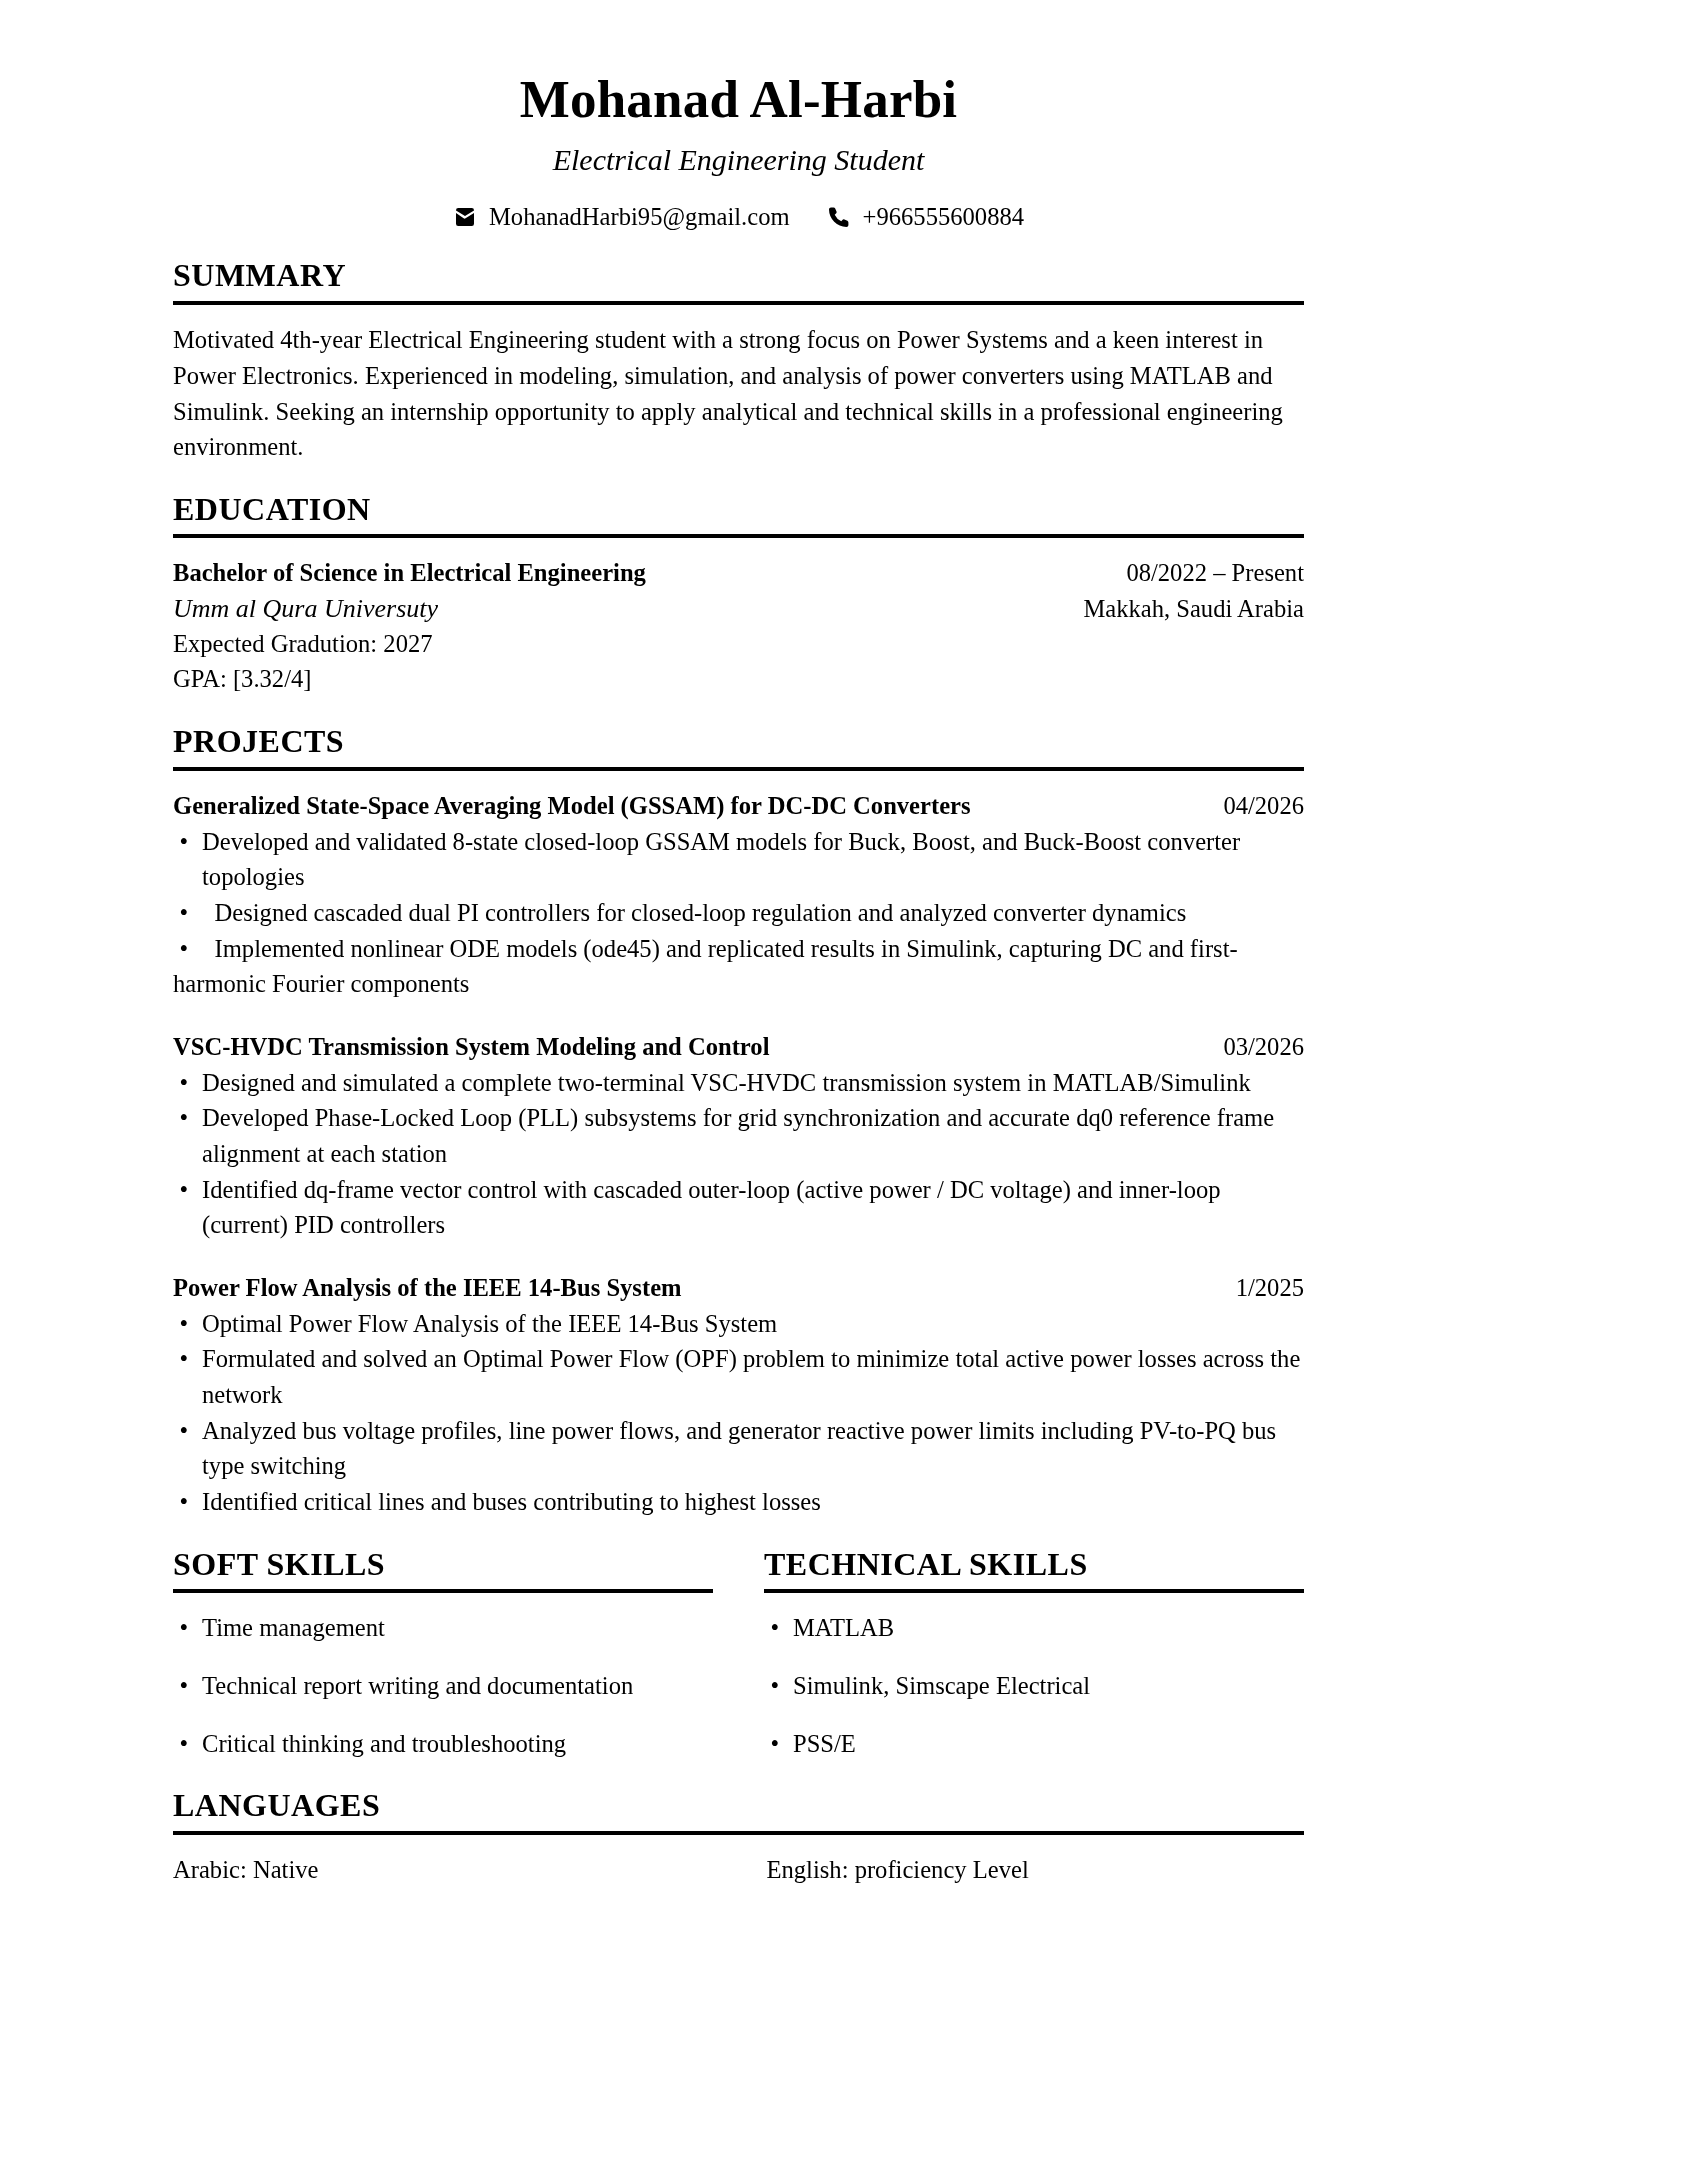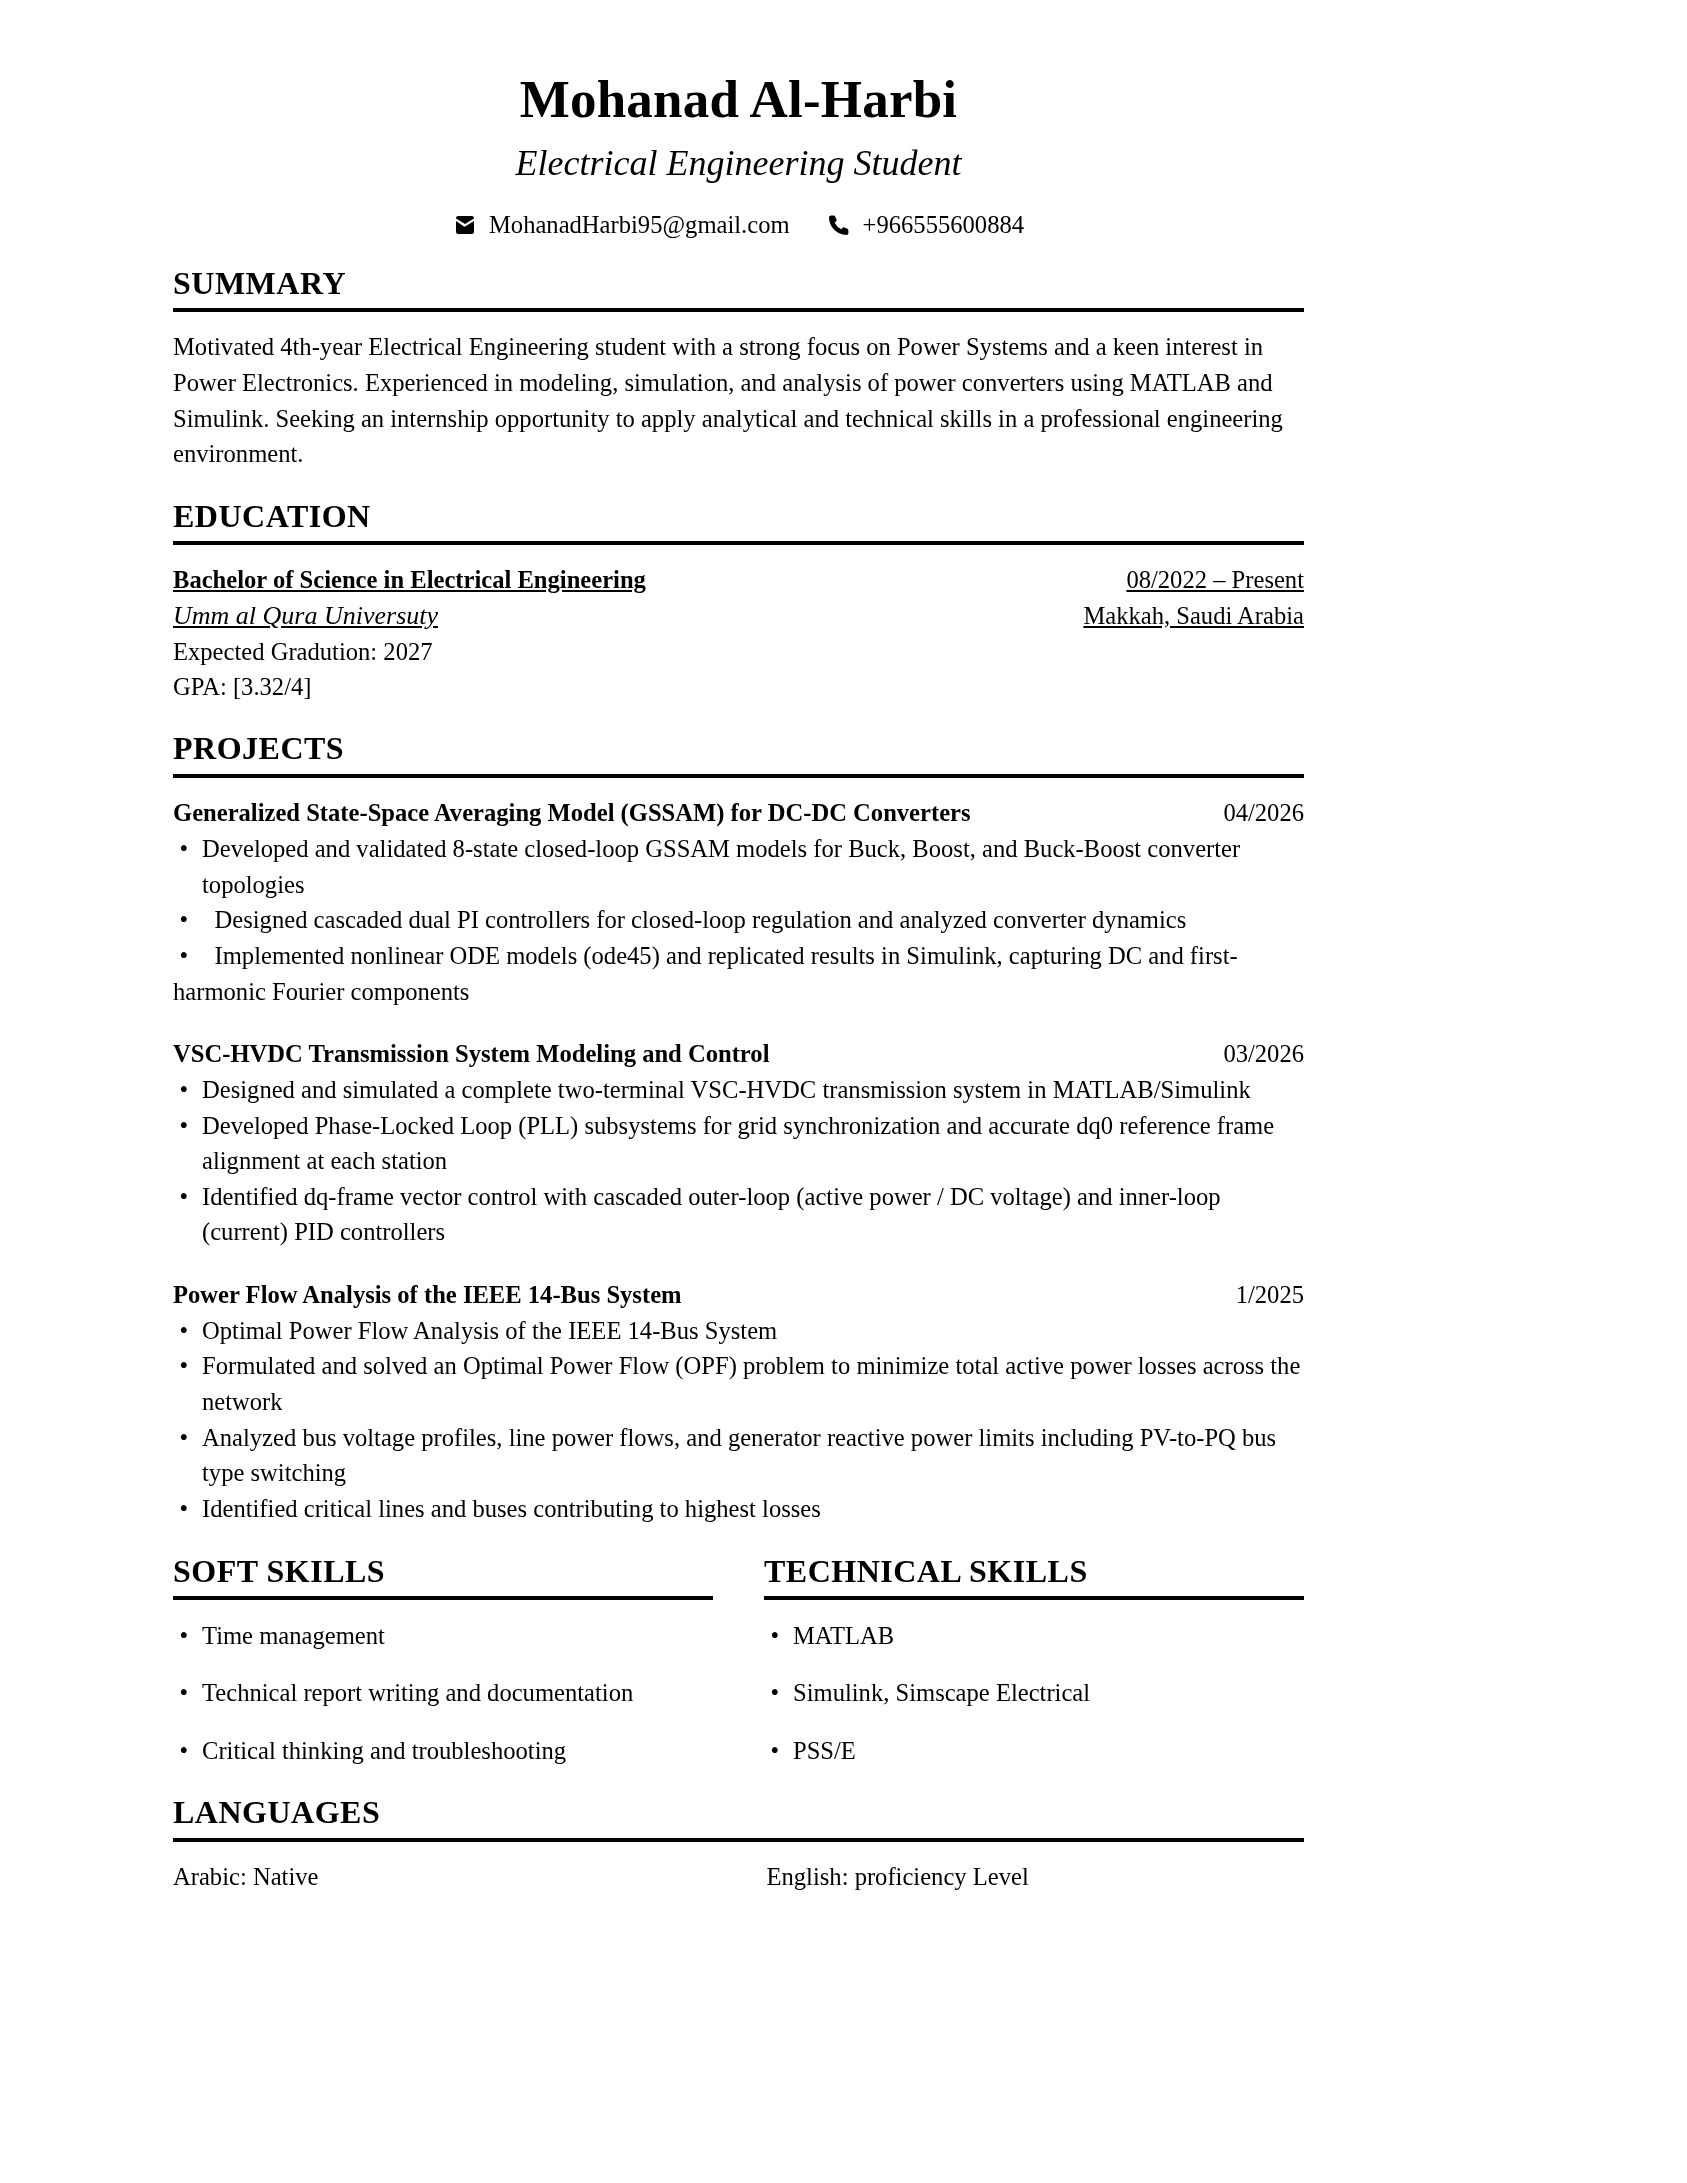--- a/index.html
+++ b/index.html
@@ -29,21 +29,21 @@
     text-align: center;
   }
   .name {
     font-size: 53px;
     font-weight: bold;
     letter-spacing: 0.2px;
     line-height: 1.12;
     margin: 0;
   }
   .subtitle {
-    font-size: 36px;
+    font-size: 30px;
     font-style: italic;
     margin: 12.7px 0 0 0;
     line-height: 1.2;
   }
   .contact-row {
     margin-top: 25.4px;
     display: flex;
     justify-content: center;
     align-items: center;
     gap: 37px;
@@ -84,21 +84,20 @@
     font-size: 24.6px;
     line-height: 1.45;
     margin: 0;
   }
   
   .entry-head {
     display: flex;
     justify-content: space-between;
     align-items: baseline;
     gap: 16px;
-    text-decoration: underline;
   }
   .entry-title {
     font-size: 24.6px;
     font-weight: bold;
     line-height: 1.42;
   }
   .entry-date {
     font-size: 24.6px;
     line-height: 1.42;
     white-space: nowrap;

